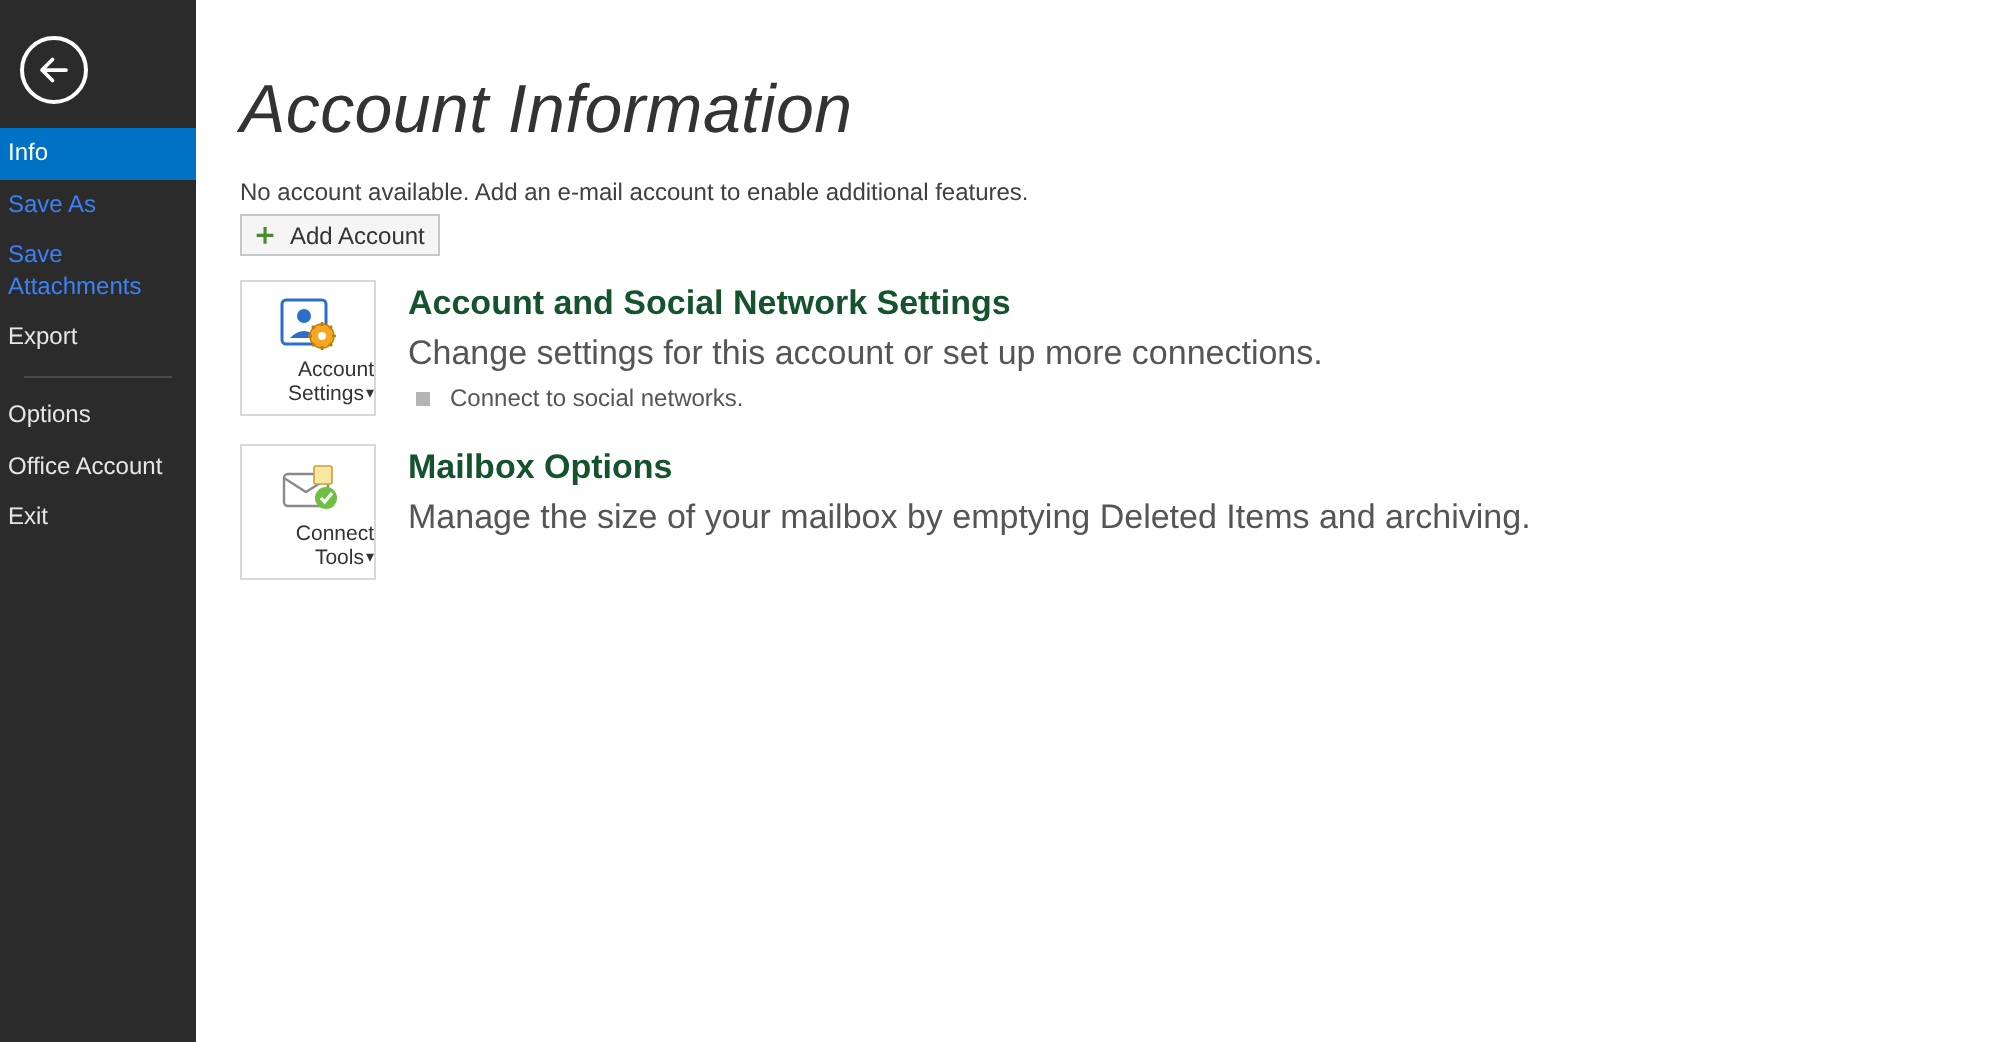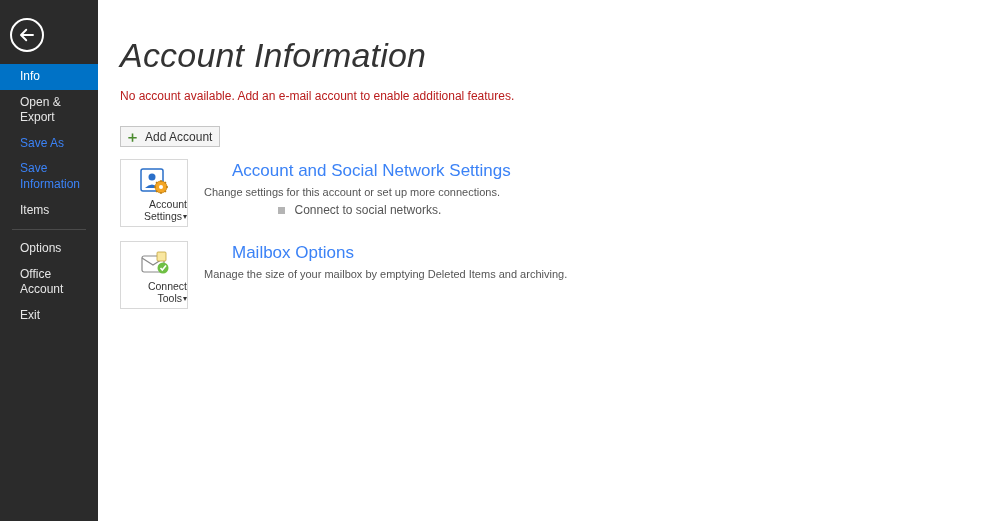--- a/index.html
+++ b/index.html
@@ -23,21 +23,21 @@
     }
     .back-btn {
       width: 34px; height: 34px;
       border: 2.5px solid #fff;
       border-radius: 50%;
       margin-left: 10px; margin-bottom: 12px;
       display: flex; align-items: center; justify-content: center;
       cursor: pointer;
     }
     .sidebar-item {
-      padding: 5px 20px;
+      padding: 5px 4px;
       font-size: 12px;
       color: #e6e6e6;
       cursor: pointer;
       margin-bottom: 0px;
       line-height: 1.3;
     }
     .sidebar-item.active {
       background: #0072C6;
       color: #fff;
     }
@@ -58,22 +58,22 @@
     h1 {
       font-size: 34px;
       font-weight: 300;
       color: #333;
       margin-bottom: 14px;
       letter-spacing: 0.2px;
       font-style: italic;
     }
     .subtext {
       font-size: 12px;
-      color: #b91c1c;
-      margin-bottom: 23px;
+      color: #404040;
+      margin-bottom: 4px;
     }
     .add-account-btn {
       display: inline-flex;
       align-items: center;
       gap: 5px;
       border: 1px solid #c6c6c6;
       background: #f5f5f5;
       padding: 2px 7px 2px 4px;
       font-size: 12px;
       color: #333;
@@ -109,56 +109,53 @@
     }
     .caret {
       display: inline-block;
       font-size: 8px;
       vertical-align: 1px;
       margin-left: 1px;
     }
     .section-body { padding-top: 2px; }
     .section-title {
       font-size: 17px;
-      font-weight: 400;
-      color: #3b82f6;
+      font-weight: 700;
+      color: #14532d;
       margin-bottom: 5px;
-      margin-left: 28px;
     }
     .section-desc {
-      font-size: 11px;
+      font-size: 17px;
       color: #555;
       margin-bottom: 5px;
     }
     .bullet-row {
       display: flex; align-items: center; gap: 10px;
       font-size: 12px; color: #555;
       margin-left: 4px;
-      justify-content: center;
     }
     .bullet-sq {
       width: 7px; height: 7px;
       background: #b4b4b4;
     }
   </style>
 </head>
 <body>
 
 <nav class="sidebar">
   <div class="back-btn">
     <svg width="18" height="18" viewBox="0 0 24 24" fill="none" stroke="#fff" stroke-width="2.5" stroke-linecap="round" stroke-linejoin="round">
         <line x1="20" y1="12" x2="5" y2="12"></line>
         <polyline points="11 5 4 12 11 19"></polyline>
       </svg>
   </div>
   <div class="sidebar-item active"><span>Info</span></div>
-  <div class="sidebar-item"><span>Open &amp; Export</span></div>
   <div class="sidebar-item disabled"><span>Save As</span></div>
-  <div class="sidebar-item disabled"><span>Save Information</span></div>
-  <div class="sidebar-item"><span>Items</span></div>
+  <div class="sidebar-item disabled"><span>Save Attachments</span></div>
+  <div class="sidebar-item"><span>Export</span></div>
   <hr class="sidebar-sep">
   <div class="sidebar-item"><span>Options</span></div>
   <div class="sidebar-item"><span>Office Account</span></div>
   <div class="sidebar-item"><span>Exit</span></div>
 </nav>
 
 <main class="main">
   <h1>Account Information</h1>
   <div class="subtext">No account available. Add an e-mail account to enable additional features.</div>
   <button class="add-account-btn">

